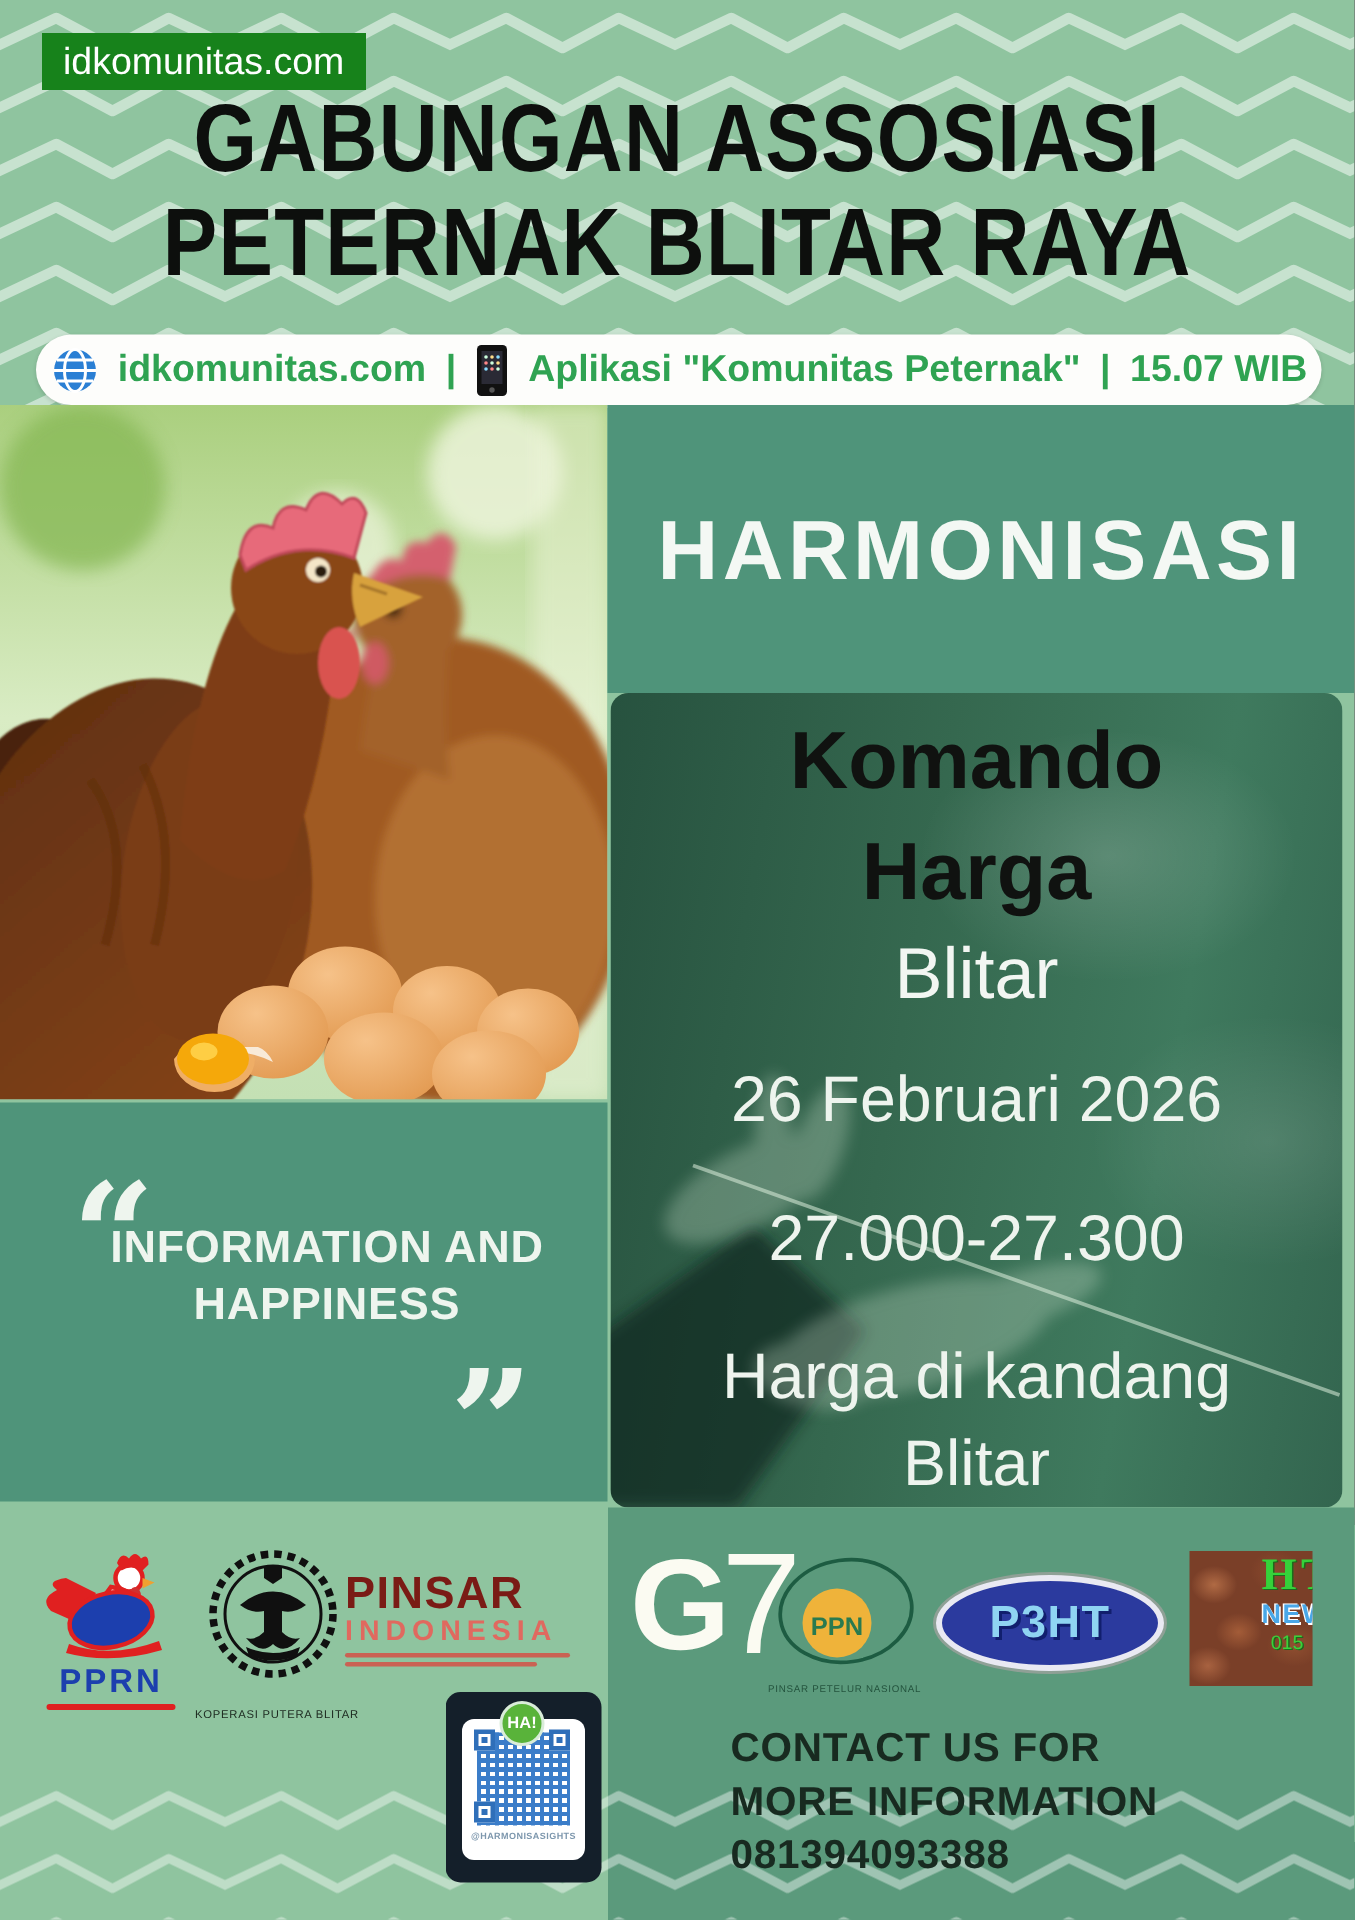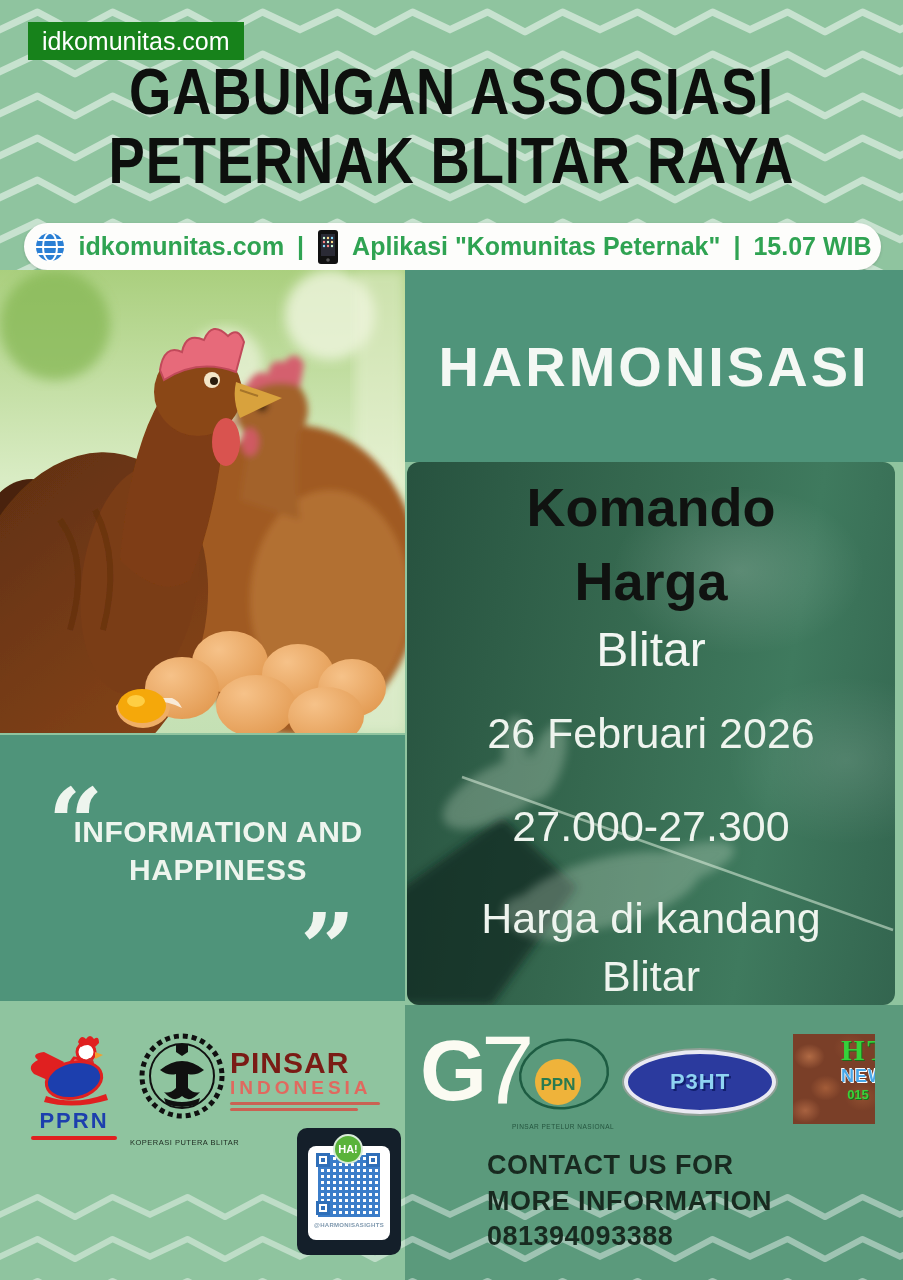--- a/index.html
+++ b/index.html
@@ -87,38 +87,38 @@
   .g7 .seven{font-size:96px;font-weight:400;line-height:.8;margin-left:-6px;}
 
   .ppn-sub{color:#24543e;font-size:6.5px;letter-spacing:.5px;white-space:nowrap;text-align:center;margin-top:1px;}
 
   .p3ht{
     width:152px;height:64px;border-radius:50%;background:#2b3a9e;
     border:4px solid #e9e9f2;box-shadow:0 0 0 2px #8fa096;
     display:flex;align-items:center;justify-content:center;
   }
   .p3ht span{
-    color:#8fd4f2;font-weight:900;font-size:22px;letter-spacing:1px;
+    color:#8fd4f2;font-weight:900;font-size:30px;letter-spacing:1px;
     text-shadow:2px 2px 0 #111f6e;
   }
 
   .htt{
     width:82px;height:90px;overflow:hidden;text-align:center;
     background:
       radial-gradient(22px 18px at 20% 25%, #b06a44, transparent 70%),
       radial-gradient(24px 20px at 70% 15%, #8a4a2e, transparent 70%),
       radial-gradient(22px 18px at 40% 60%, #a35c38, transparent 70%),
       radial-gradient(26px 20px at 85% 70%, #8f4f30, transparent 70%),
       radial-gradient(22px 18px at 15% 85%, #a86240, transparent 70%),
       #7a3f28;
     padding-left: 48px;
   }
   .htt .l1{color:#35d23a;font-weight:900;font-size:30px;letter-spacing:3px;line-height:1.05;font-family:"Liberation Serif",serif;text-shadow:1px 1px 0 #1c6b1c;}
   .htt .l2{color:#49a7e8;font-weight:900;font-size:18px;letter-spacing:1px;text-shadow:1px 1px 0 #fff,-1px -1px 0 #fff;}
-  .htt .l3{color:#3ad23a;font-weight:700;font-size:13px;text-shadow:1px 1px 0 #1c6b1c;}
+  .htt .l3{color:#3ad23a;font-weight:400;font-size:13px;text-shadow:1px 1px 0 #1c6b1c;}
 
   .contact{
     position:absolute;left:487px;top:1148px;color:#182a20;font-weight:900;
     font-size:27px;line-height:1.32;letter-spacing:.5px;white-space:nowrap;
   }
 
   
   .qr-frame{
     position:absolute;left:297px;top:1128px;width:104px;height:127px;
     background:#141f2a;border-radius:10px;

